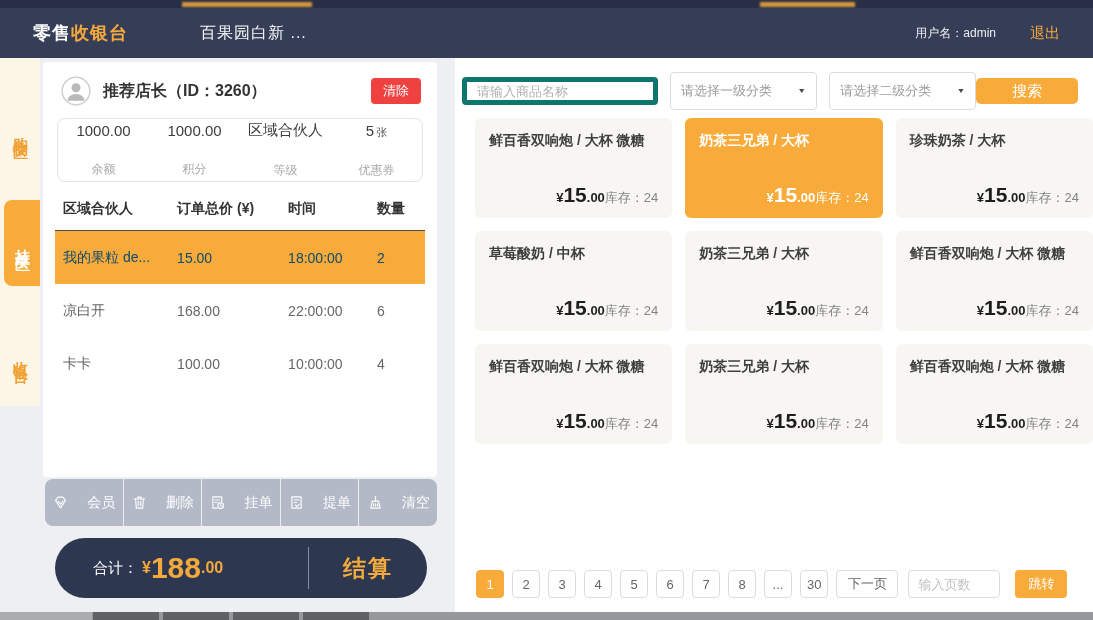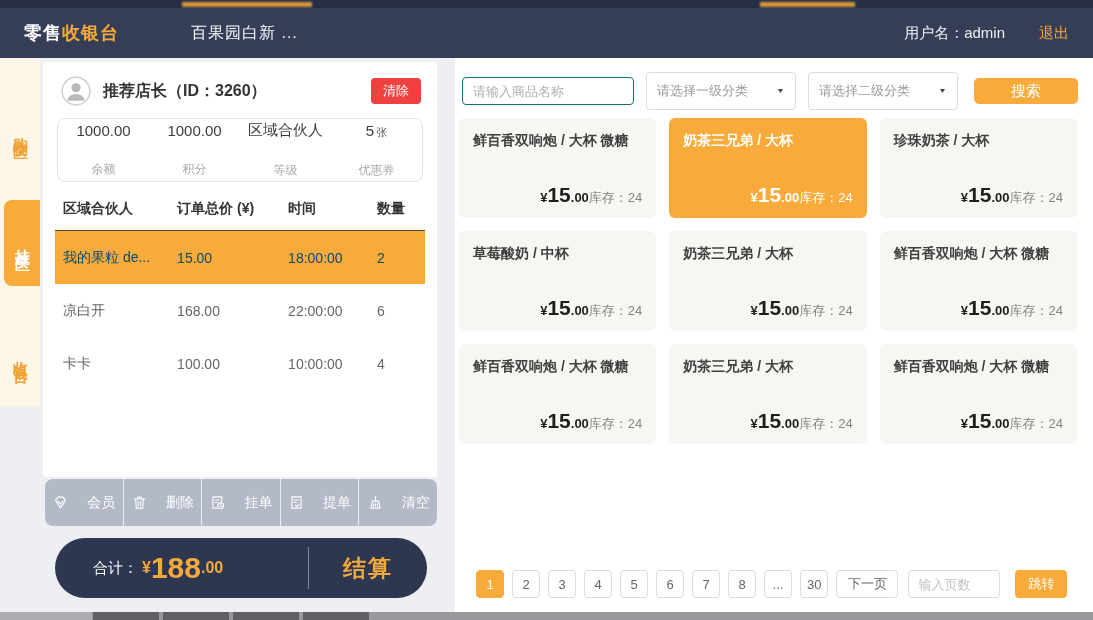--- a/index.html
+++ b/index.html
@@ -11,27 +11,27 @@
   .top-strip { position:absolute; top:0; left:0; width:100%; height:8px; background:#272e45; }
   .top-strip .frag { position:absolute; top:2px; height:5px; background:rgba(243,169,60,.85); filter:blur(1px); }
   .frag1 { left:182px; width:130px; }
   .frag2 { left:760px; width:95px; }
   .bottom-strip { position:absolute; bottom:0; left:0; width:100%; height:8px; background:#97989c; }
   .bottom-strip .seg { position:absolute; top:0; height:8px; width:66px; background:#5f6166; }
   .bottom-strip .seg.light { background:#abacb0; left:0; width:92px; }
 
   
   .header { position:absolute; top:8px; left:0; width:100%; height:50px; background:#363e57;
-            display:flex; align-items:center; padding:0 24px; }
+            display:flex; align-items:center; padding:0 33px; }
   .brand { font-size:18px; font-weight:bold; letter-spacing:1px; }
   .brand .w { color:#ffffff; }
   .brand .o { color:#f3a93c; }
   .store-tab { margin-left:72px; color:#f4f5f8; font-size:16px; letter-spacing:1px; }
   .header-right { margin-left:auto; display:flex; align-items:center; gap:34px; }
-  .username { color:#eceef4; font-size:15px; }
+  .username { color:#eceef4; font-size:12px; }
   .logout { color:#f3a93c; font-size:15px; cursor:pointer; }
 
   
   .main { position:absolute; top:58px; left:0; width:1093px; height:554px; background:#fff; }
   .left-region { position:absolute; left:0; top:0; width:455px; height:554px; background:#edeff3; }
   .right-region { position:absolute; left:455px; top:0; width:638px; height:554px; background:#ffffff; }
 
   
   .side-tabs { position:absolute; left:0; top:0; width:40px; height:348px; background:#fcf6e7;
                display:flex; flex-direction:column; align-items:stretch; padding-top:30px; gap:26px; }
@@ -76,33 +76,33 @@
                 border-radius:30px; display:flex; align-items:center; padding-left:38px; }
   .total-label { color:#ffffff; font-size:15px; margin-right:4px; }
   .t-cur { color:#f3a93c; font-size:16px; font-weight:bold; }
   .t-int { color:#f3a93c; font-size:30px; font-weight:bold; line-height:1; }
   .t-dec { color:#f3a93c; font-size:16px; font-weight:bold; }
   .pill-divider { width:1px; height:42px; background:#858b9f; margin-left:auto; }
   .settle { width:118px; text-align:center; color:#f3a93c; font-size:23px; font-weight:bold; letter-spacing:2px; cursor:pointer; }
 
   
   .search-row { position:absolute; top:14px; left:7px; right:15px; display:flex; align-items:center; }
-  .prod-input { width:172px; height:28px; border:1px solid #0f766e; border-radius:4px; padding:4px 10px;
+  .prod-input { width:196px; height:28px; border:5px solid #0f766e; border-radius:4px; padding:4px 10px;
                 font-size:13px; color:#333; outline:none; font-family:inherit; }
   .prod-input::placeholder { color:#b0b0b0; }
   .select-box { width:150px; height:28px; border:1px solid #dcdcdc; border-radius:4px; margin-left:12px;
                 display:flex; align-items:center; padding:18px 10px; cursor:pointer; background:#fff; }
   .select-box .ph { font-size:13px; color:#9b9b9b; }
   .select-arrow { margin-left:auto; font-size:9px; color:#4a4a4a; transform:scaleY(.8); }
   .select-arrow::after { content:"▼"; }
   .search-btn { margin-left:auto; width:104px; height:26px; background:#f8ab3a; color:#fff; font-size:15px;
                 border:none; border-radius:5px; cursor:pointer; display:flex; align-items:center; justify-content:center; }
 
   
-  .product-grid { position:absolute; top:60px; left:4px; width:618px; display:grid;
+  .product-grid { position:absolute; top:60px; left:20px; width:618px; display:grid;
                   grid-template-columns:repeat(3,1fr); grid-auto-rows:100px; gap:13px; }
   .card { background:#f7f6f2; border-radius:6px; padding:11px 14px; display:flex; flex-direction:column;
           justify-content:space-between; cursor:pointer; }
   .card.selected { background:#f8ab3a; }
   .card-name { font-size:14px; font-weight:bold; color:#3f3f3f; line-height:1.6; }
   .card-bottom { display:flex; align-items:baseline; justify-content:flex-end; }
   .p-cur { font-size:13px; font-weight:bold; color:#1e1e1e; }
   .p-int { font-size:21px; font-weight:bold; color:#1e1e1e; }
   .p-dec { font-size:13px; font-weight:bold; color:#1e1e1e; }
   .stock { font-size:13px; color:#848484; }

